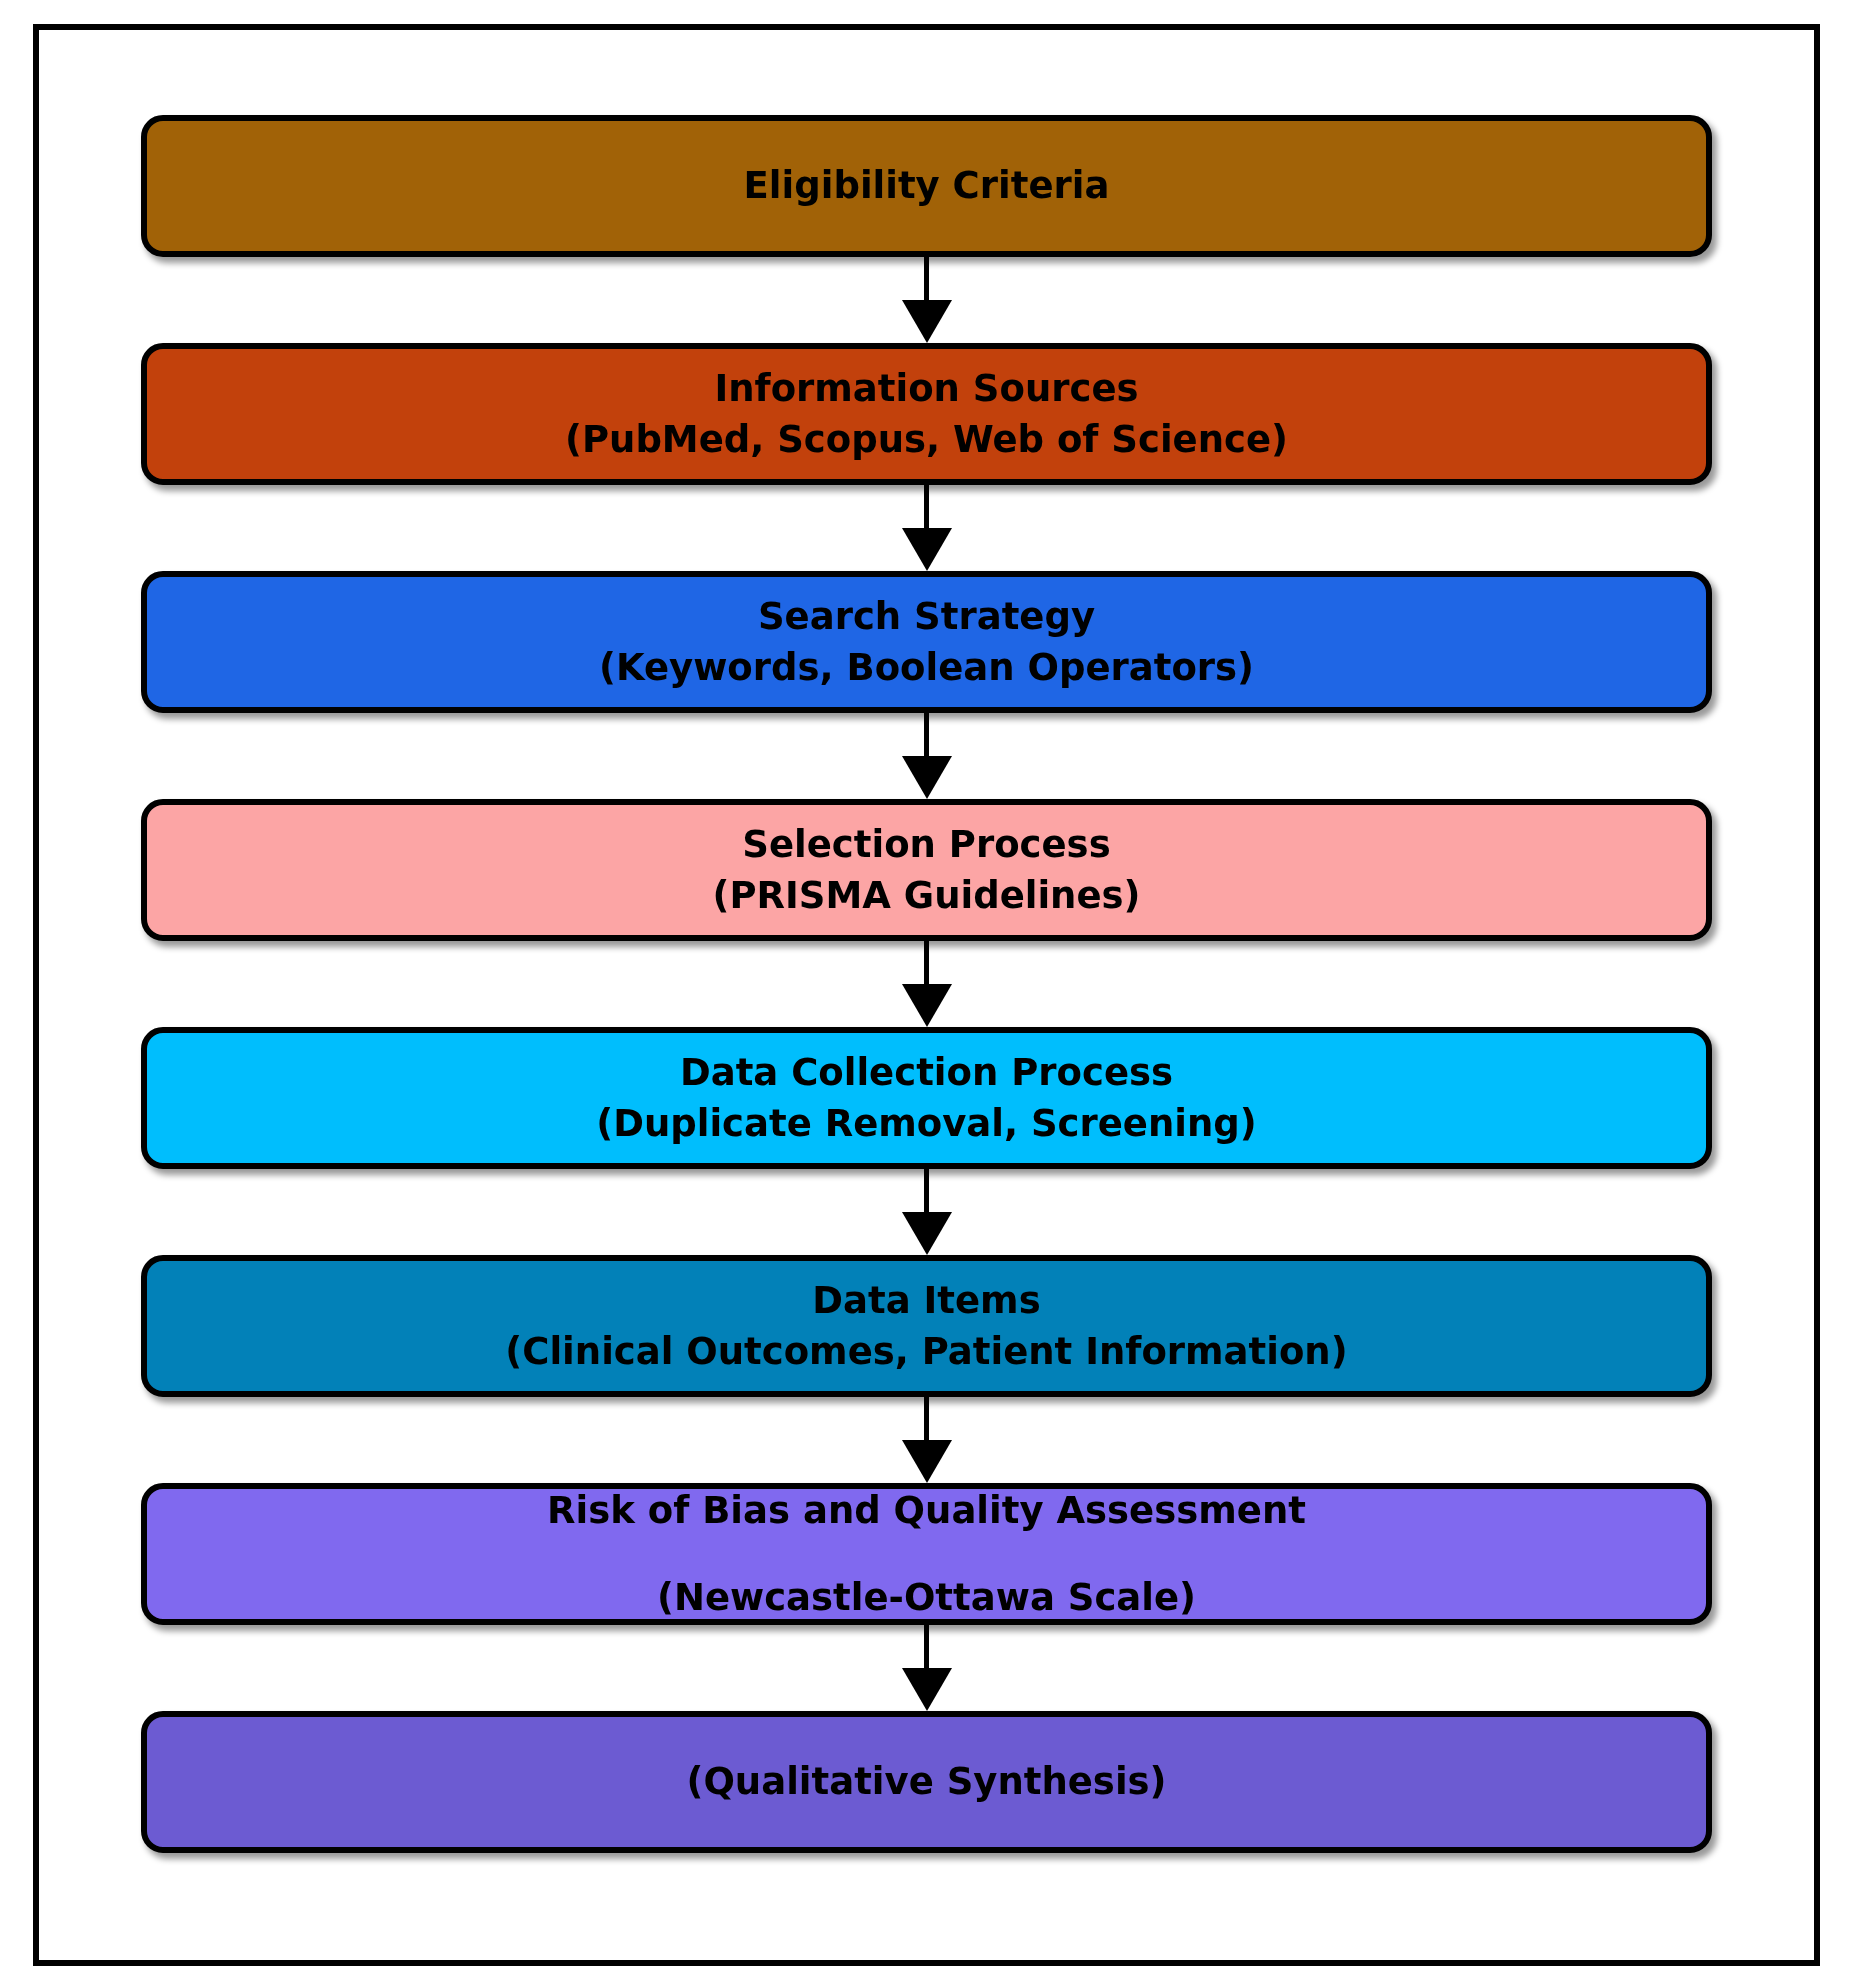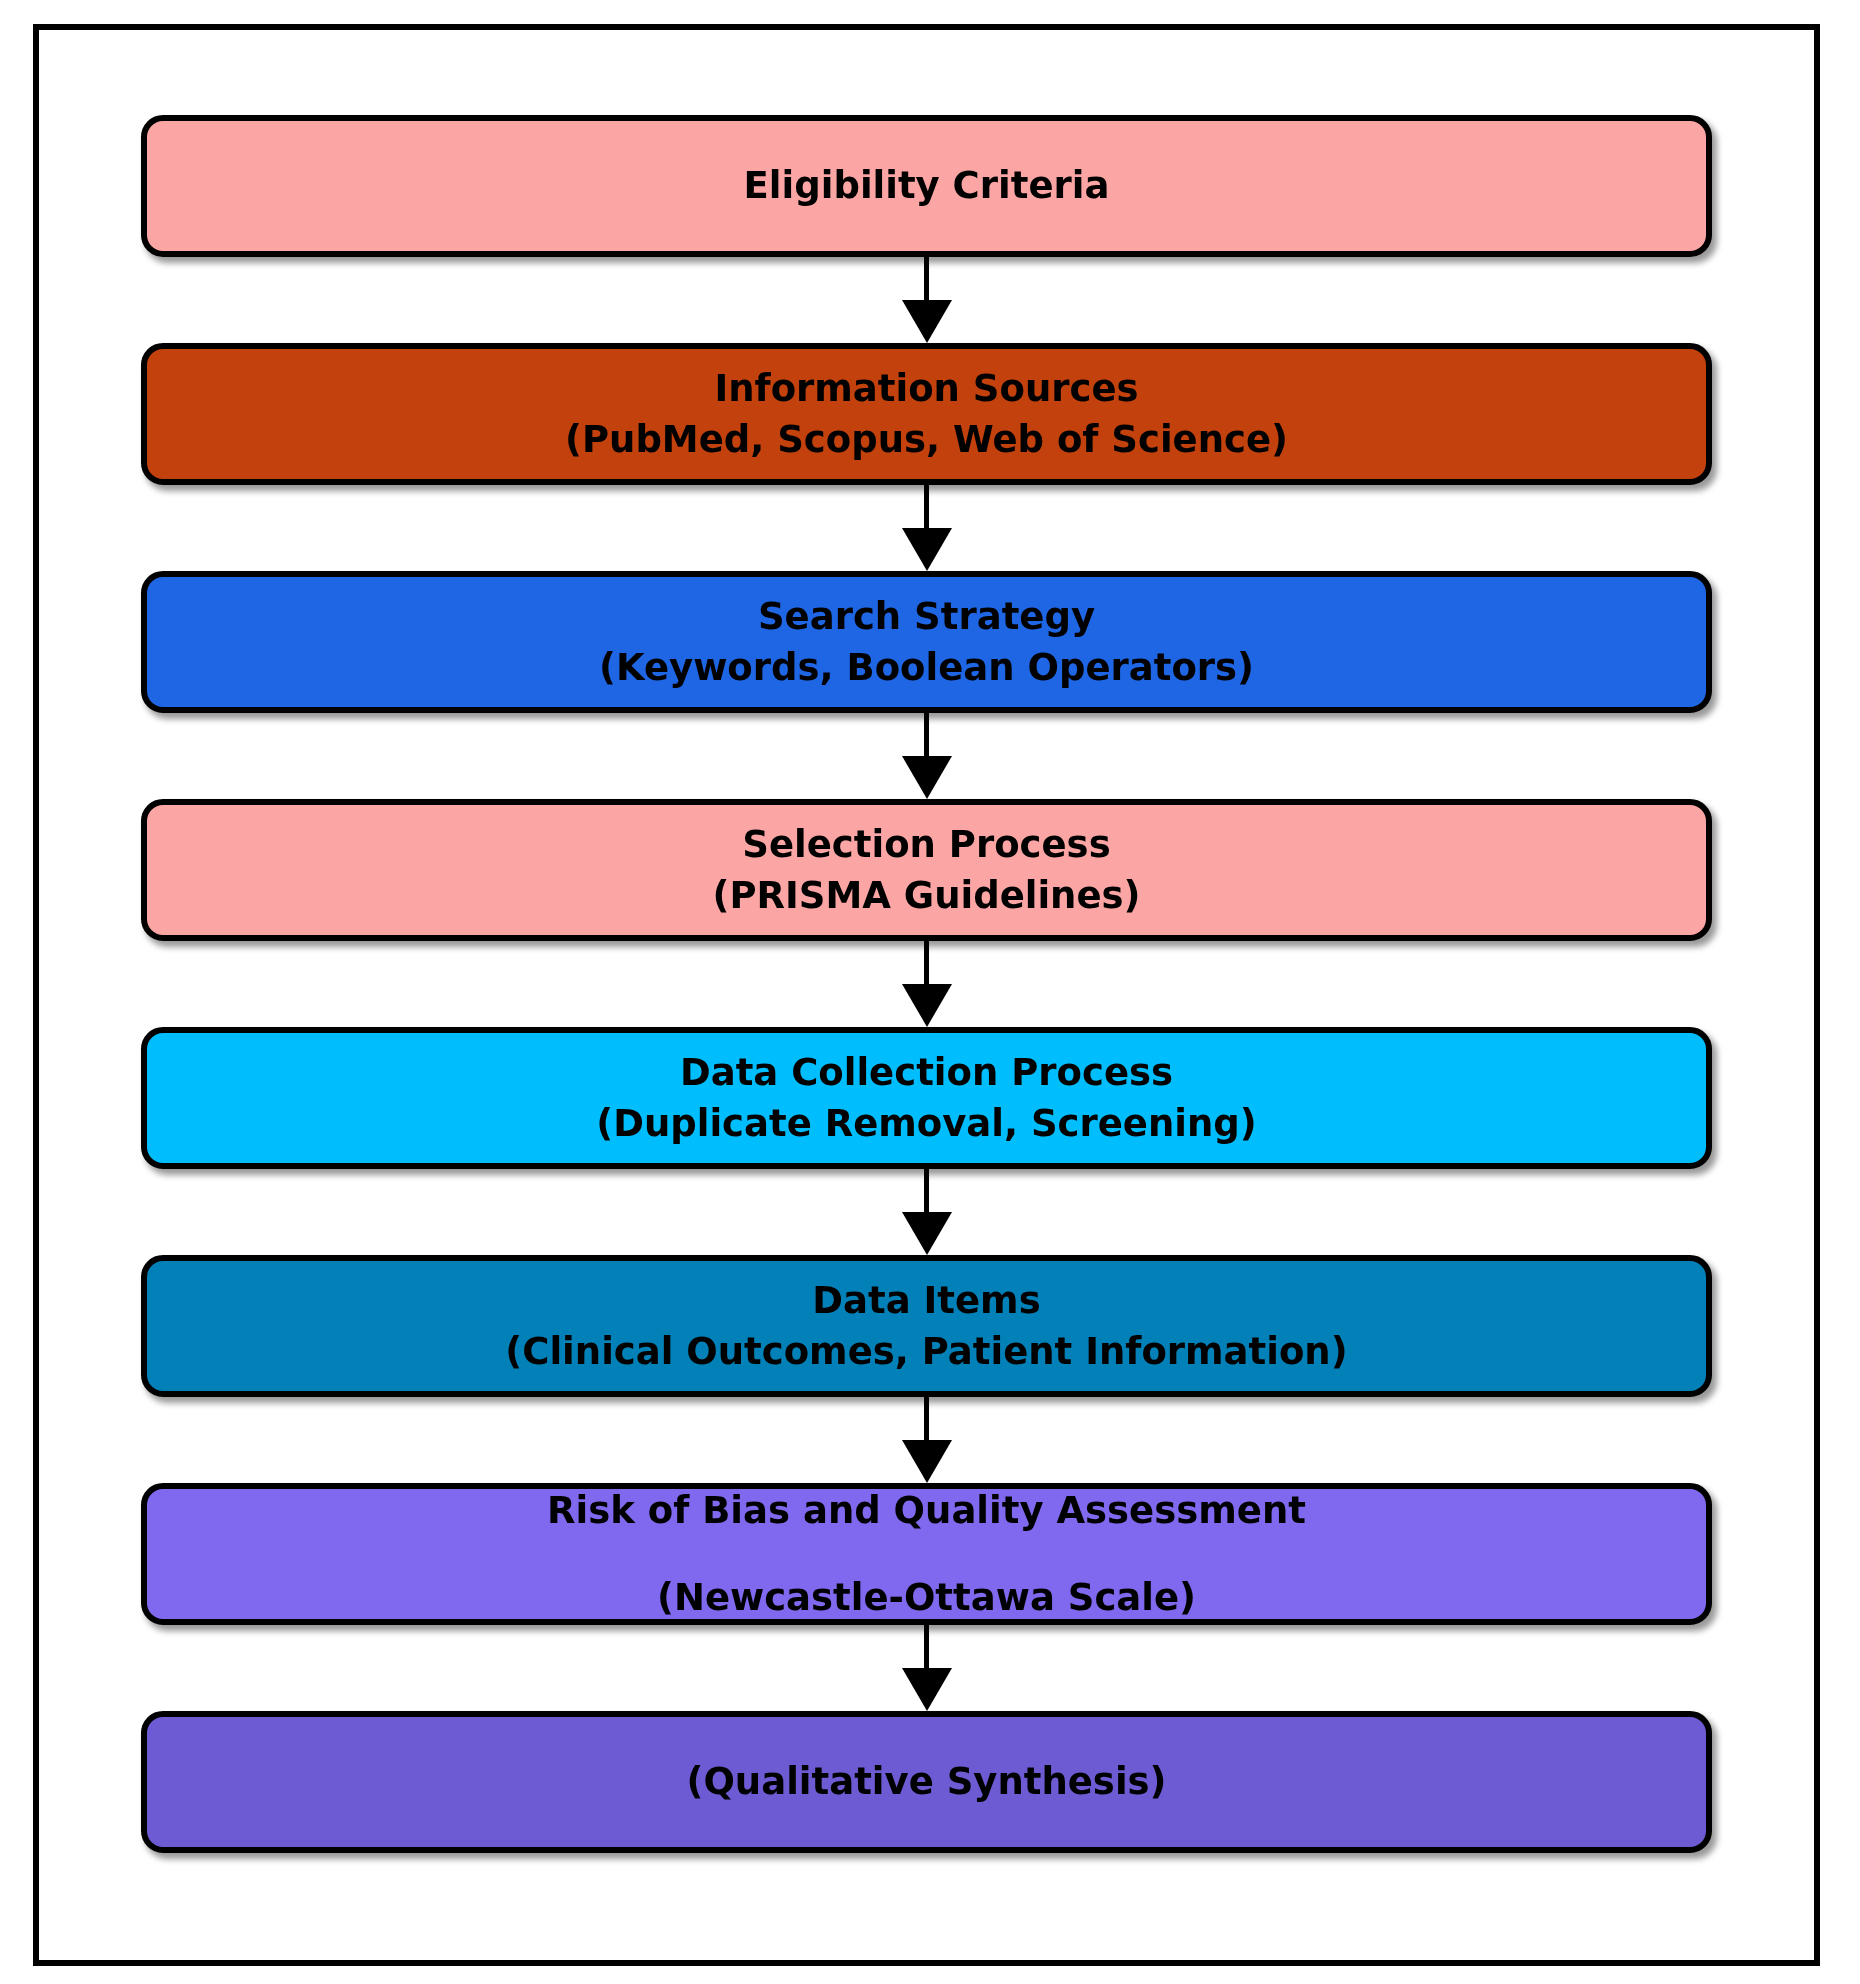--- a/index.html
+++ b/index.html
@@ -71,21 +71,21 @@
     border-right: 25px solid transparent;
     border-top: 43px solid #000000;
   }
 </style>
 </head>
 <body>
 
 <div class="canvas">
   <div class="frame">
 
-    <div class="node" style="background: #fca5a5;">
+    <div class="node" style="background: #a16207;">
       <div class="node-title">Eligibility Criteria</div>
     </div>
 
     <div class="arrow">
       <div class="arrow-stem"></div>
       <div class="arrow-head"></div>
     </div>
 
     <div class="node" style="background: #c2410c;">
       <div class="node-title">Information Sources</div>

